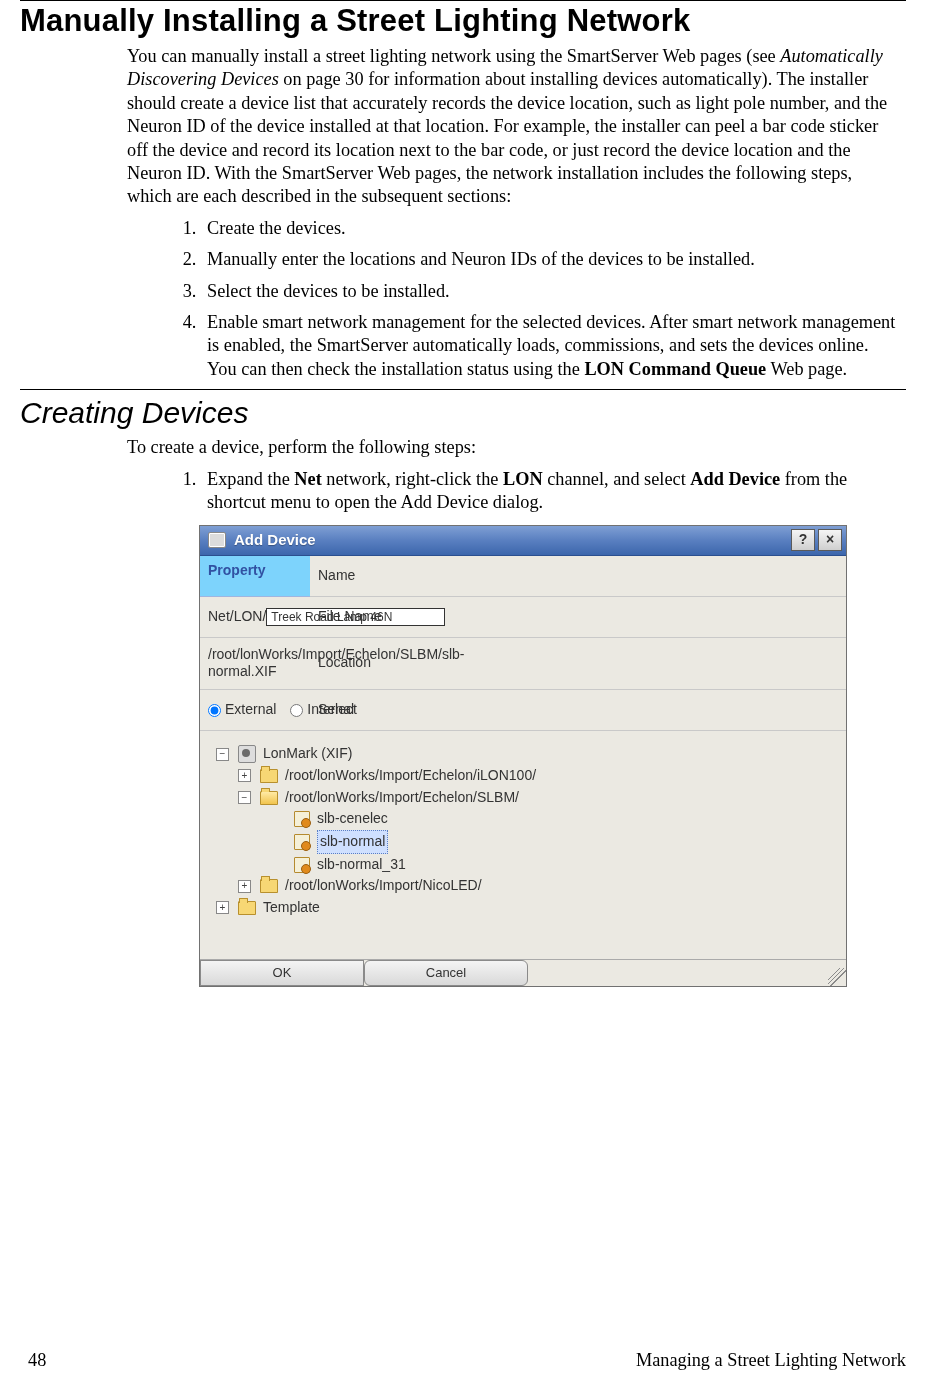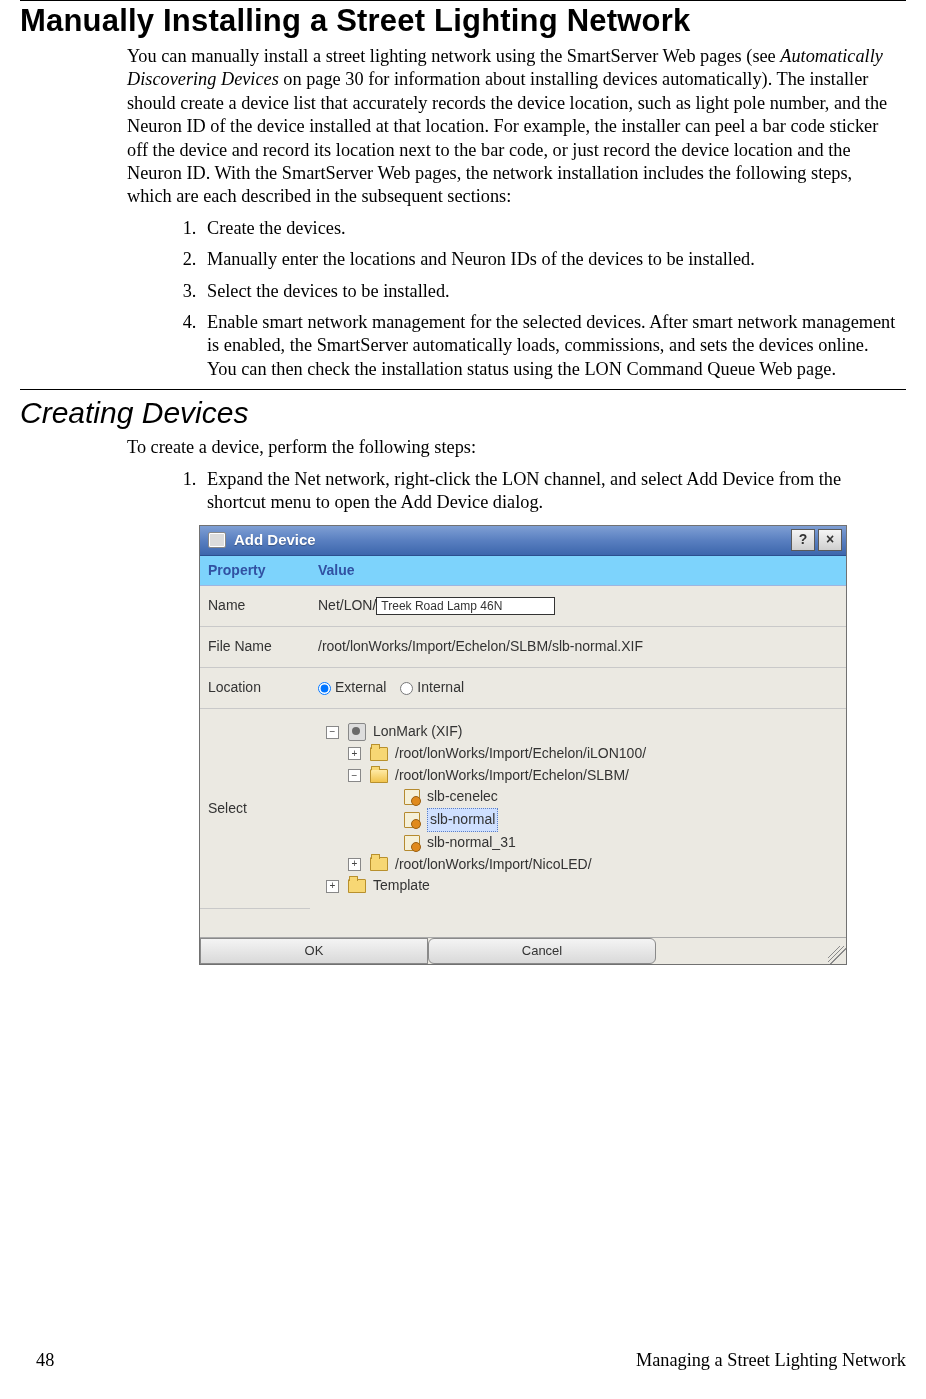--- a/index.html
+++ b/index.html
@@ -2,21 +2,21 @@
 <html><head>
 <meta charset="utf-8">
 <style>
 html,body { margin:0; padding:0; background:#fff; font-family:"Century Schoolbook","Times New Roman",Georgia,serif; color:#000; }
 .page { width:926px; min-height:1399px; margin:0 auto; position:relative; box-sizing:border-box; padding:0 20px 0 20px; }
 hr.rule { border:none; border-top:1.2px solid #000; margin:0; }
 h1.section { font-family:Arial,Helvetica,sans-serif; font-weight:700; font-size:31px; margin:2px 0 6px 0; letter-spacing:0.2px; }
 .body { margin-left:107px; margin-right:8px; font-size:18.3px; line-height:1.28; }
 .body p { margin:0 0 8px 0; }
 .body em.ref { font-style:italic; }
-.body .bold { font-family:"Century Schoolbook","Times New Roman",Georgia,serif; font-weight:normal;text-align:center; }
+.body .bold { font-family:"Century Schoolbook","Times New Roman",Georgia,serif; font-weight:bold;text-align:center; }
 ol.steps { margin:4px 0 8px 0; padding-left:74px; }
 ol.steps li { padding-left:6px; margin:0 0 8px 0; font-size:18.3px; line-height:1.28; }
 h2.sub { font-family:Arial,Helvetica,sans-serif; font-style:italic; font-weight:400; font-size:30px; margin:6px 0 6px 0; }
 
 .dialog-wrap { margin:10px 0 0 72px; }
 .dialog { width:646px; border:1px solid #717171; background:#ebe9e2; font-family:Verdana,Arial,sans-serif; font-size:14px; color:#333; position:relative; }
 .titlebar { height:29px; background:linear-gradient(to bottom,#7f9fd4 0%,#597fc0 50%,#3c66ac 100%); color:#fff; display:flex; align-items:center; padding:0 4px 0 8px; border-bottom:1px solid #2b4f8f; }
 .titlebar .tb-icon { width:16px; height:14px; background:#dcdcdc; border:1px solid #888; border-radius:2px; margin-right:8px; box-shadow:inset 0 0 0 1px #fff; }
 .titlebar .tb-title { font-weight:bold; font-size:15px; flex:1; text-shadow:0 1px 1px rgba(0,0,0,.3); }
 .titlebar .tb-btn { width:22px; height:20px; background:linear-gradient(#f5f5f5,#cfcfcf); border:1px solid #5a5a5a; margin-left:3px; display:flex; align-items:center; justify-content:center; font-family:Arial,sans-serif; font-weight:bold; color:#333; font-size:14px; cursor:pointer; }
@@ -36,26 +36,26 @@
 .lonmark-icon::after { content:""; position:absolute; left:3px; top:3px; width:8px; height:8px; border-radius:50%; background:#6a6a6a; }
 .xif { display:inline-block; width:14px; height:14px; border:1px solid #b58a2e; background:#f5f0d8; margin:0 4px 0 2px; position:relative; border-radius:1px; }
 .xif::after { content:""; position:absolute; right:-2px; bottom:-2px; width:8px; height:8px; border-radius:50%; background:#e08a1c; border:1px solid #9a5f12; }
 .selnode { background:#cfe0ff; border:1px dotted #5c7fc3; padding:0 2px; }
 .radio-row { display:flex; align-items:center; gap:14px; }
 .radio-row label { display:flex; align-items:center; gap:4px; cursor:pointer; }
 input[type=radio] { margin:0; }
 .select-cell { align-items:flex-start; }
 .select-cell .tree-container { display:flex; flex-direction:column; }
 .btnbar { display:flex; border-top:1px solid #aaa; margin-top:28px; }
-.dlg-btn { flex:0 0 auto; width:228px; height:26px; border:1px solid #8a8a8a; background:linear-gradient(#f4f4f4,#d9d9d9); font-family:Verdana,Arial,sans-serif; font-size:13px; color:#333; cursor:pointer; }
+.dlg-btn { flex:0 0 auto; width:164px; height:26px; border:1px solid #8a8a8a; background:linear-gradient(#f4f4f4,#d9d9d9); font-family:Verdana,Arial,sans-serif; font-size:13px; color:#333; cursor:pointer; }
 .dlg-btn + .dlg-btn { border-left:1px solid #8a8a8a;border-radius:6px; }
 .btnbar .spacer { flex:1; background:#ebe9e2; border-top:0; }
 .resize-grip { position:absolute; right:0; bottom:0; width:18px; height:18px; background:
  linear-gradient(135deg, transparent 0 8px, #8a8a8a 8px 9px, transparent 9px 11px, #8a8a8a 11px 12px, transparent 12px 14px, #8a8a8a 14px 15px, transparent 15px); }
-.footer { position:absolute; bottom:28px; left:36px; right:20px; display:flex; justify-content:space-between; font-size:18.3px; }
+.footer { position:absolute; bottom:28px; left:28px; right:20px; display:flex; justify-content:space-between; font-size:18.3px; }
 </style>
 </head>
 <body>
 
 <div class="page">
   <hr class="rule">
   <h1 class="section">Manually Installing a Street Lighting Network</h1>
 
   <div class="body">
     <p>
@@ -88,21 +88,20 @@
     <div class="dialog-wrap">
       <div class="dialog">
         <div class="titlebar">
           <span class="tb-icon"></span>
           <span class="tb-title">Add Device</span>
           <span class="tb-btn">?</span>
           <span class="tb-btn">×</span>
         </div>
         <div class="grid">
           <div class="ghead">Property</div>
-          <div class="ghead">Value</div>
 
           <div class="gcell">Name</div>
           <div class="gcell">
             <span>Net/LON/</span>
               <input class="name-input" type="text" size="22" value="Treek Road Lamp 46N" style="">
           </div>
 
           <div class="gcell">File Name</div>
           <div class="gcell">/root/lonWorks/Import/Echelon/SLBM/slb-normal.XIF</div>
 

